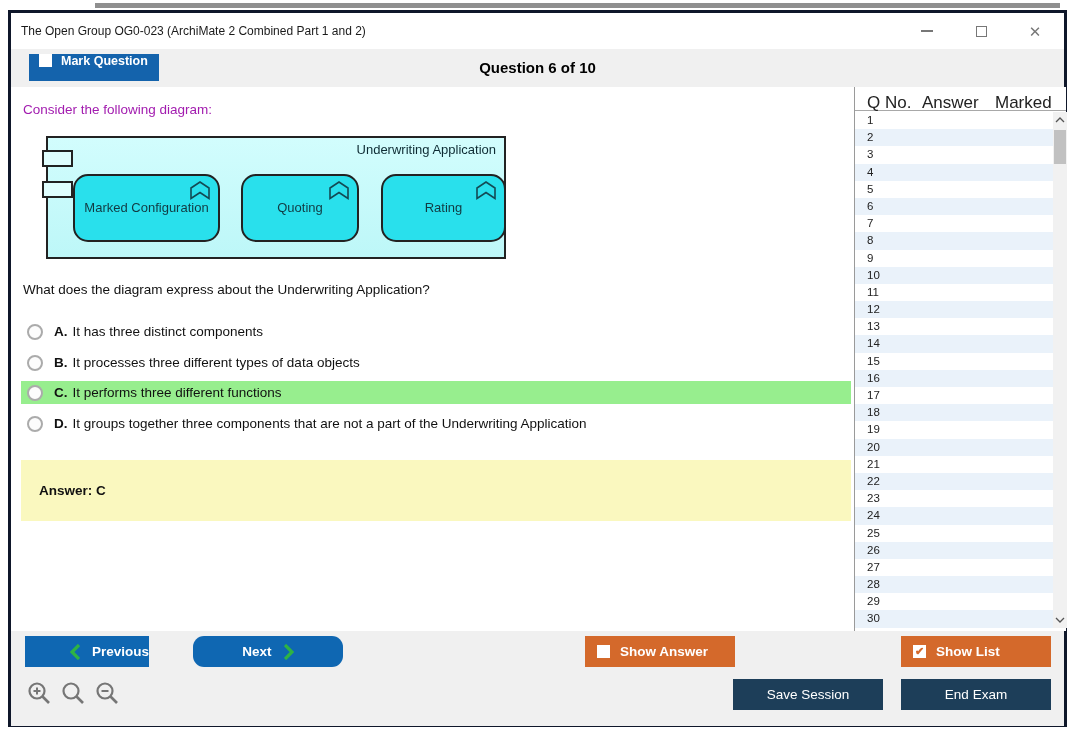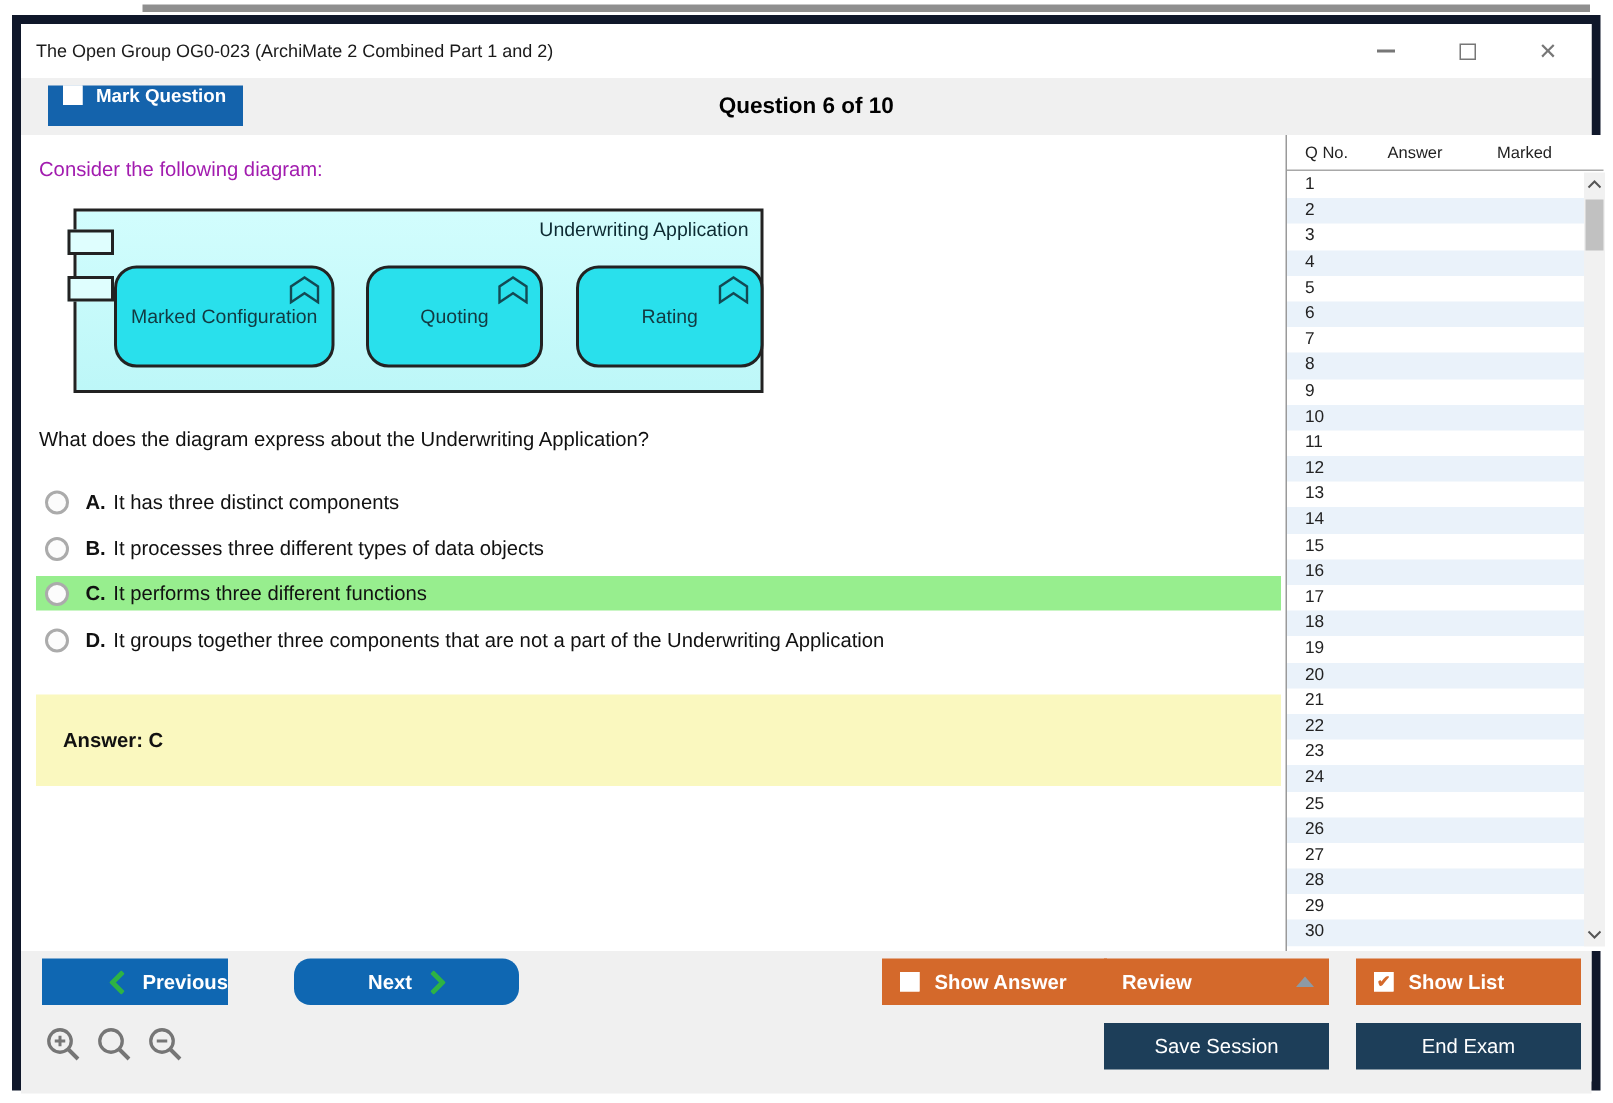--- a/index.html
+++ b/index.html
@@ -2,21 +2,21 @@
 <html><head>
 <meta charset="utf-8">
 <style>
   * { margin:0; padding:0; box-sizing:border-box; }
   html,body { width:1075px; height:735px; background:#ffffff; font-family:"Liberation Sans", sans-serif; overflow:hidden; }
   .abs { position:absolute; }
 
   #stage { position:relative; width:1075px; height:735px; background:#fff; }
   #top-strip { left:95px; top:3px; width:965px; height:5px; background:#8f8f8f; }
 
-  #app-window { left:8px; top:10px; width:1059px; height:717px; border:6px solid #0f172a; background:#fff; }
+  #app-window { left:8px; top:10px; width:1059px; height:717px; border:3px solid #0f172a; background:#fff; }
 
   
   #titlebar { left:0; top:0; width:100%; height:36px; background:#fff; display:flex; align-items:center; }
   #window-title { font-size:12px; color:#1a1a1a; padding-left:10px; }
   #win-controls { margin-left:auto; display:flex; align-items:center; gap:40px; padding-right:22px; color:#777; }
   .win-btn { width:14px; height:14px; display:flex; align-items:center; justify-content:center; cursor:pointer; }
   #min-icon { width:12px; height:0; border-top:2px solid #777; }
   #max-icon { width:11px; height:11px; border:1.5px solid #777; }
   #close-icon { font-size:15px; color:#777; line-height:1; }
 
@@ -45,21 +45,21 @@
   .option { left:10px; width:830px; height:23px; display:flex; align-items:center; padding-left:6px; font-size:13.5px; color:#111; cursor:pointer; }
   .option.highlighted { background:#97ee8e; }
   .radio { width:16px; height:16px; border-radius:50%; border:2px solid #ababab; background:#fcfcfc; margin-right:11px; flex:none; }
   .opt-letter { font-weight:bold; margin-right:5px; }
   #option-a { top:233px; } #option-b { top:264px; } #option-c { top:294px; } #option-d { top:325px; }
 
   #answer-box { left:10px; top:373px; width:830px; height:61px; background:#faf8bf; display:flex; align-items:center; padding-left:18px; font-size:13.5px; font-weight:bold; color:#111; }
 
   
   #sidebar { left:843px; top:74px; width:212px; height:544px; background:#fff; border-left:1px solid #9a9a9a; }
-  #list-header { left:0; top:0; width:100%; height:24px; background:#fff; border-bottom:1px solid #a8a8a8; font-size:11px; color:#222; }
+  #list-header { left:0; top:0; width:100%; height:24px; background:#fff; border-bottom:1px solid #a8a8a8; font-size:17px; color:#222; }
   #col-qno { left:12px; top:6px; } #col-answer { left:67px; top:6px; } #col-marked { left:140px; top:6px; }
   #qlist { left:0; top:25px; width:198px; height:516px; overflow:hidden; }
   .qrow { height:17.2px; font-size:11.5px; color:#222; padding-left:12px; line-height:17.2px; cursor:pointer; }
   .qrow:nth-child(even) { background:#eaf2fa; }
   #qscrollbar { left:198px; top:25px; width:14px; height:516px; background:#f1f1f1; }
   .sb-arrow { left:0; width:14px; height:16px; display:flex; align-items:center; justify-content:center; cursor:pointer; }
   #sb-up { top:0; } #sb-down { bottom:0; }
   #sb-thumb { left:1px; top:18px; width:12px; height:34px; background:#c1c1c1; cursor:pointer; }
 
   
@@ -233,24 +233,20 @@
         <span>Next</span>
         <svg width="10" height="16" viewBox="0 0 10 16">
             <polyline points="1,1 8,8 1,15" fill="none" stroke="#2eb344" stroke-width="3.2"></polyline>
           </svg>
       </div>
 
       <div id="show-answer-btn" class="btn btn-orange abs">
         <span class="cbx"></span>
         <span>Show Answer</span>
       </div>
-      <div id="review-btn" class="btn btn-orange abs">
-        <span>Review</span>
-        <span id="review-arrow"></span>
-      </div>
       <div id="show-list-btn" class="btn btn-orange abs">
         <span class="cbx">
             <span class="check-orange">✔</span>
           </span>
         <span>Show List</span>
       </div>
 
       <div id="save-session-btn" class="btn btn-navy abs">
         <span>Save Session</span>
       </div>

